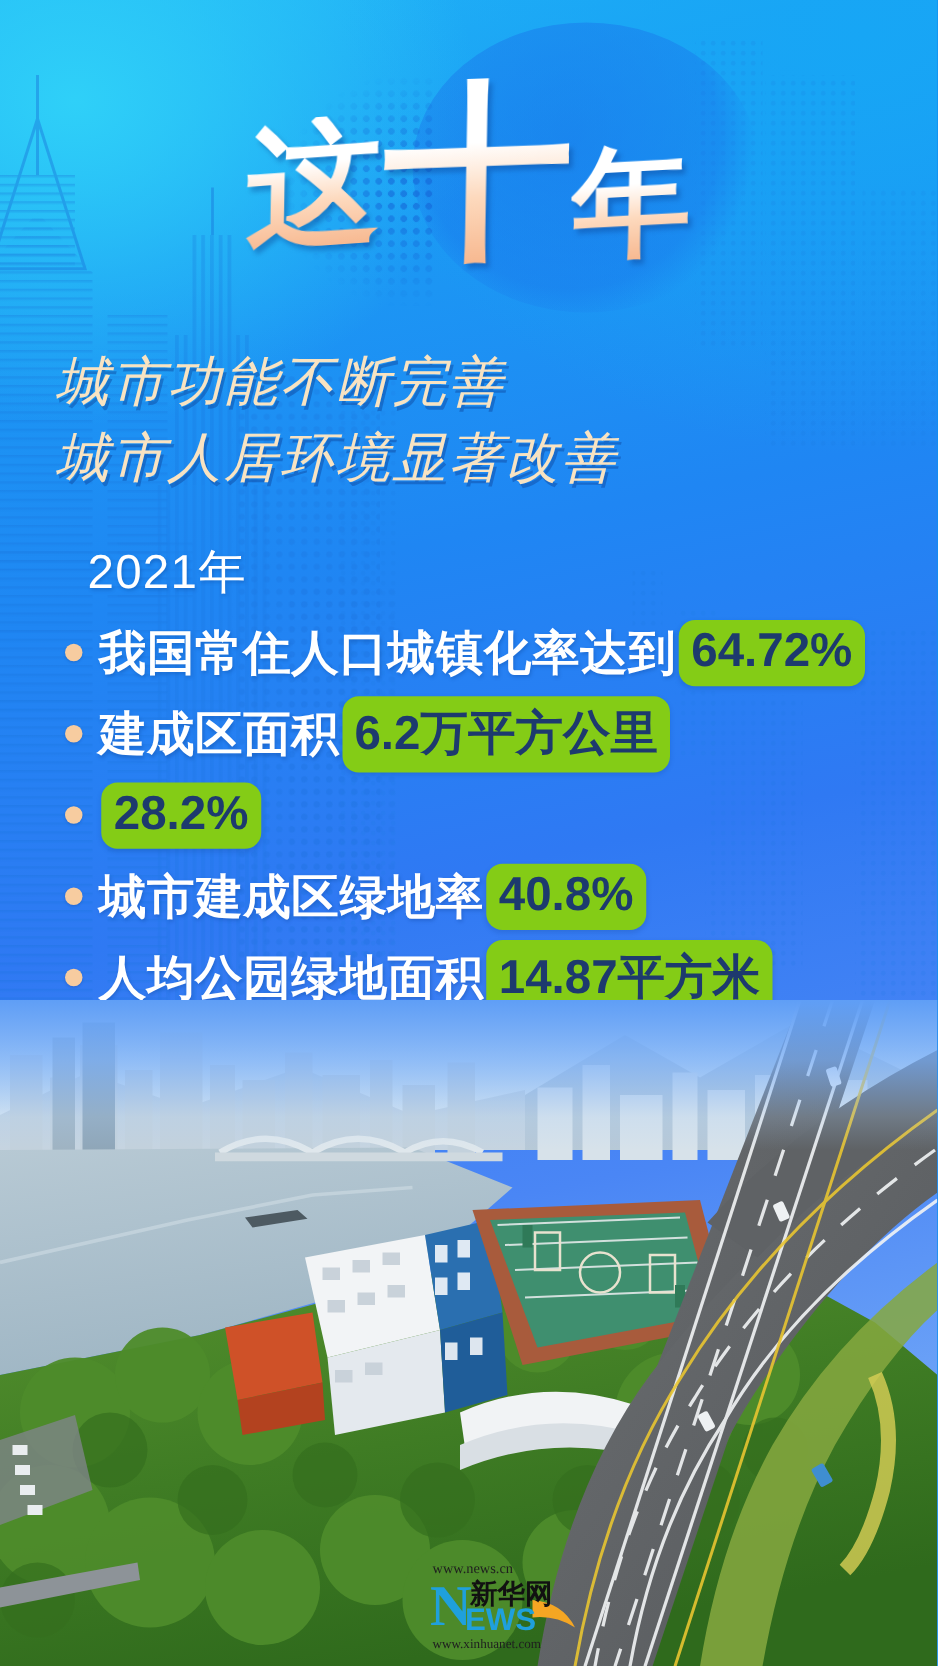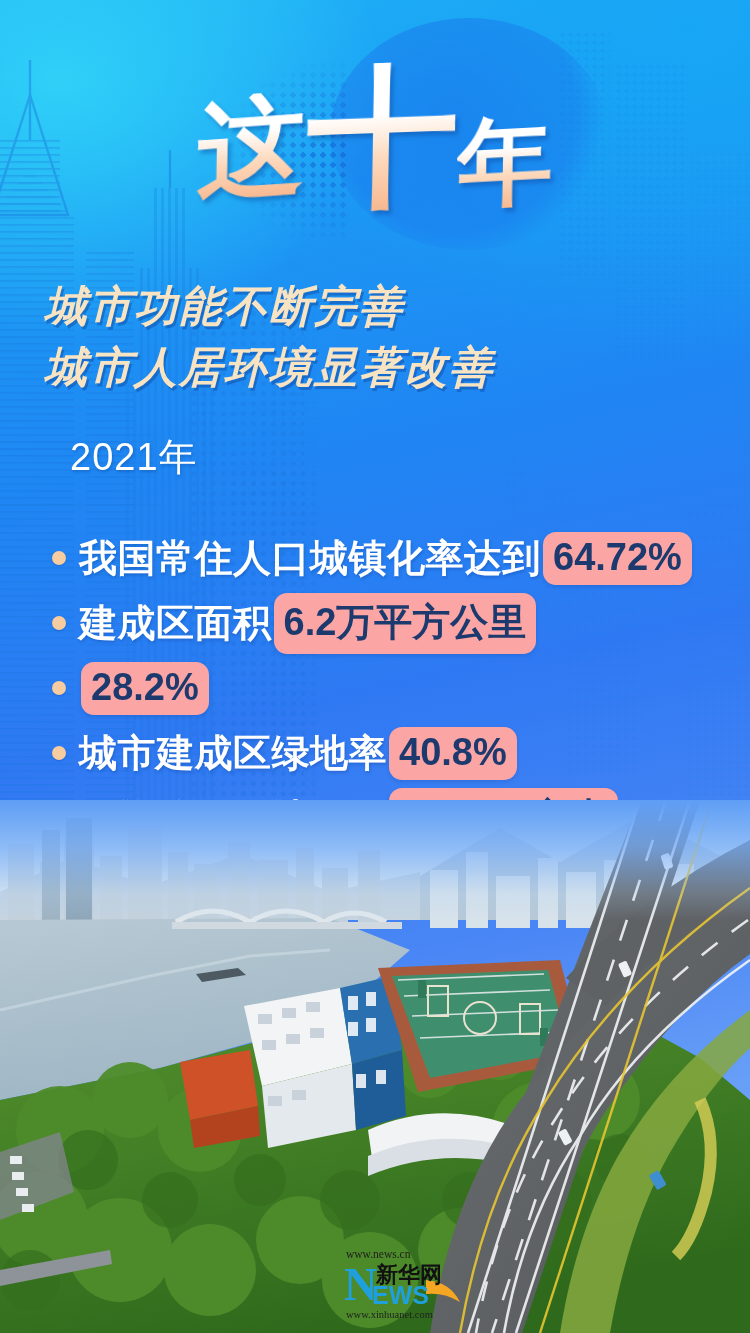--- a/index.html
+++ b/index.html
@@ -49,52 +49,52 @@
     -webkit-text-fill-color:transparent;
     filter:drop-shadow(3px 4px 2px rgba(9,60,140,.38));
   }
   .hc1 { font-size:108px; transform:rotate(-4deg) skewX(-5deg); margin-top:18px; }
   .hc2 { font-size:152px; transform:rotate(-2deg) skewX(-3deg); margin:0 -4px; letter-spacing:-4px; }
   .hc3 { font-size:96px; transform:rotate(-3deg) skewX(-4deg); margin-top:48px; }
 
   
   .headlines { position:absolute; left:44px; top:276px; width:680px; }
   .headline {
-    font-size:43px; font-weight:700; font-style:italic;
+    font-size:43px; font-weight:400; font-style:italic;
     color:#f8e3c2; letter-spacing:2px; line-height:1.42;
     text-shadow:2px 3px 0 rgba(12,64,150,.42);
   }
 
   
   .year {
     position:absolute; left:70px; top:432px;
     font-size:38px; font-weight:400; color:#ffffff; letter-spacing:1px;
     text-shadow:1px 2px 3px rgba(10,58,140,.32);
   }
 
   
-  .list { position:absolute; left:52px; top:492px; width:690px;margin-top:36px; }
+  .list { position:absolute; left:52px; top:492px; width:690px; }
   .row {
     display:flex; align-items:center; gap:13px;
     height:60px; margin-bottom:5px;
   }
   .bullet {
     flex:0 0 auto; width:14px; height:14px; border-radius:50%;
     background:#f7cca0; box-shadow:0 1px 2px rgba(10,50,130,.25);
   }
   .row-text {
     display:flex; align-items:center; white-space:nowrap;
   }
   .label {
     font-size:38px; font-weight:700; color:#ffffff; letter-spacing:.5px;
     text-shadow:1px 2px 3px rgba(10,58,140,.3);
   }
   .pill {
     display:inline-block;
-    background:#fca5a5; color:#1d3a6e;
+    background:#84cc16; color:#1d3a6e;
     font-size:38px; font-weight:700; letter-spacing:0;
     padding:4px 10px 6px; border-radius:13px; margin-left:2px;
     box-shadow:0 2px 4px rgba(10,50,130,.18);
   }
 
   
   .photo { position:absolute; left:0; top:800px; width:750px; height:533px; overflow:hidden; }
   .photo-inner { position:absolute; inset:0; }
   .photo-mask {
     position:absolute; left:0; right:0; top:0; height:120px;

